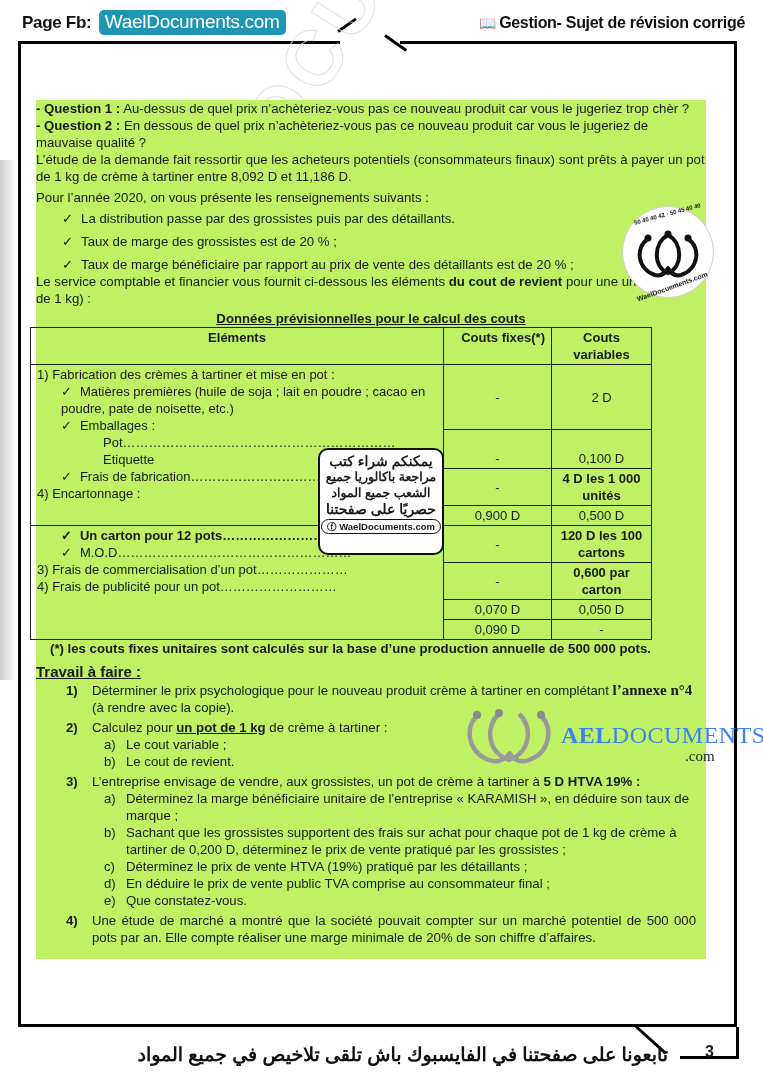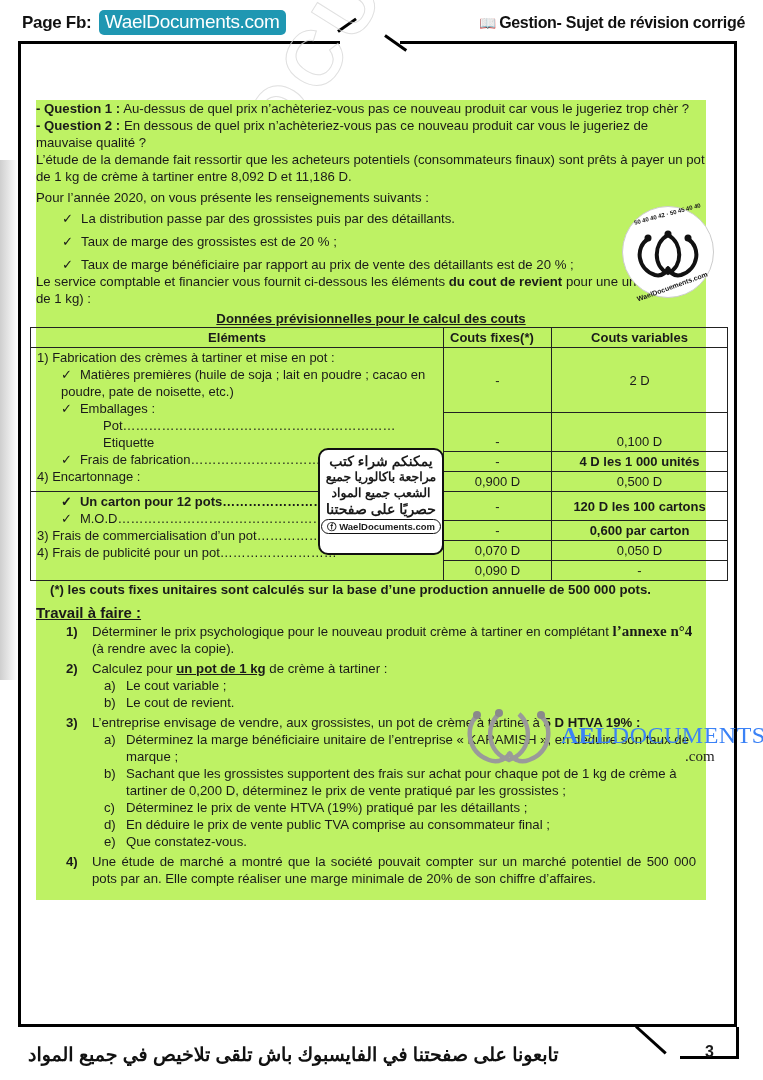--- a/index.html
+++ b/index.html
@@ -40,21 +40,21 @@
     font-family: "Liberation Sans", sans-serif; background: #bef264;
   }
   .content p { margin: 0; }
   .b { font-weight: bold; }
   .u { text-decoration: underline; }
   .bullet-list { margin: 4px 0 0 0; padding: 0; list-style: none; }
   .bullet-list li { margin: 0 0 6px 26px; }
   .check { margin-right: 8px; }
   .table-title { text-align: center; font-weight: bold; margin-top: 3px; }
   table.costs {
-    border-collapse: collapse; width: 698px; margin-left: -6px; font-size: 13px;
+    border-collapse: collapse; width: 622px; margin-left: -6px; font-size: 13px;
   }
   table.costs th, table.costs td { border: 1.5px solid #222; padding: 1px 6px; vertical-align: middle; }
   table.costs th { font-weight: bold; vertical-align: top; }
   .col-el { width: 400px; }
   .col-fx { width: 95px; text-align: center; }
   .col-var { text-align: center; }
   .el-cell { vertical-align: top !important; line-height: 17px; }
   .indent1 { padding-left: 24px; }
   .indent2 { padding-left: 66px; }
   .note { margin-top: 3px; padding-left: 14px; }
@@ -81,21 +81,21 @@
   }
   .stamp svg { position: absolute; left: 0; top: 0; }
   .logo-big { position: absolute; left: 463px; top: 708px; width: 260px; height: 60px; }
   .logo-text { position: absolute; left: 98px; top: 14px; font-family: "Liberation Serif", serif; font-size: 24px; color:#3b82f6; letter-spacing: 0.5px; }
   .logo-text b { font-weight: bold; }
   .logo-com { position: absolute; left: 222px; top: 40px; font-family: "Liberation Serif", serif; font-size: 15px; color:#222; }
   .footer-line { position:absolute; left:18px; top:1024px; width:620px; height:3px; background:#000; }
   .footer-diag { position:absolute; left:636px; top:1025px; width:40px; height:3px; background:#000; transform: rotate(42deg); transform-origin: left; }
   .footer-arabic {
     position: absolute; left: 28px; top: 1043px; font-weight: bold; font-size: 19px; direction: rtl;
-    color: #111; width: 640px; text-align: left;
+    color: #111; width: 640px; text-align: right;
   }
   .page-num { position: absolute; left: 705px; top: 1043px; font-weight: bold; font-size: 16px; }
   .footer-box-r { position:absolute; left:736px; top:1027px; width:3px; height:30px; background:#000; }
   .footer-box-b { position:absolute; left:680px; top:1056px; width:59px; height:3px; background:#000; }
   .watermark {
     position: absolute; left: 60px; top: 380px; font-size: 78px; font-weight: bold; color: transparent;
     -webkit-text-stroke: 1px #d8d8d8; transform: rotate(-58deg); transform-origin: left top;
     letter-spacing: 6px; white-space: nowrap; pointer-events: none; opacity: 0.8;
   }
 </style>
@@ -130,21 +130,21 @@
     <li style="margin-bottom:0"><span class="check">✓</span><span>Taux de marge bénéficiaire par rapport au prix de vente des détaillants est de 20 % ;</span></li>
   </ul>
   <p><span>Le service comptable et financier vous fournit ci-dessous les éléments </span><span class="b">du cout de revient</span><span> pour une unité (un pot de 1 kg) :</span></p>
 
   <div class="table-title"><span class="u">Données prévisionnelles pour le calcul des couts</span></div>
 
   <table class="costs">
     <tbody>
         <tr>
       <th class="col-el">Eléments</th>
-      <th class="col-fx" style="text-align:left;margin-top:12px;">Couts fixes(*)</th>
+      <th class="col-fx" style="text-align:right;margin-top:12px;">Couts fixes(*)</th>
       <th class="col-var">Couts variables</th>
     </tr>
     <tr>
       <td class="el-cell" rowspan="4">
         <div>1)  Fabrication des crèmes à tartiner et mise en pot :</div>
         <div class="indent1"><span class="check">✓</span><span>Matières premières (huile de soja ; lait en poudre ; cacao en poudre, pate de noisette, etc.)</span></div>
         <div class="indent1"><span class="check">✓</span><span>Emballages :</span></div>
         <div class="indent2">Pot………………………………………………………</div>
         <div class="indent2">Etiquette</div>
         <div class="indent1"><span class="check">✓</span><span>Frais de fabrication……………………………</span></div>

